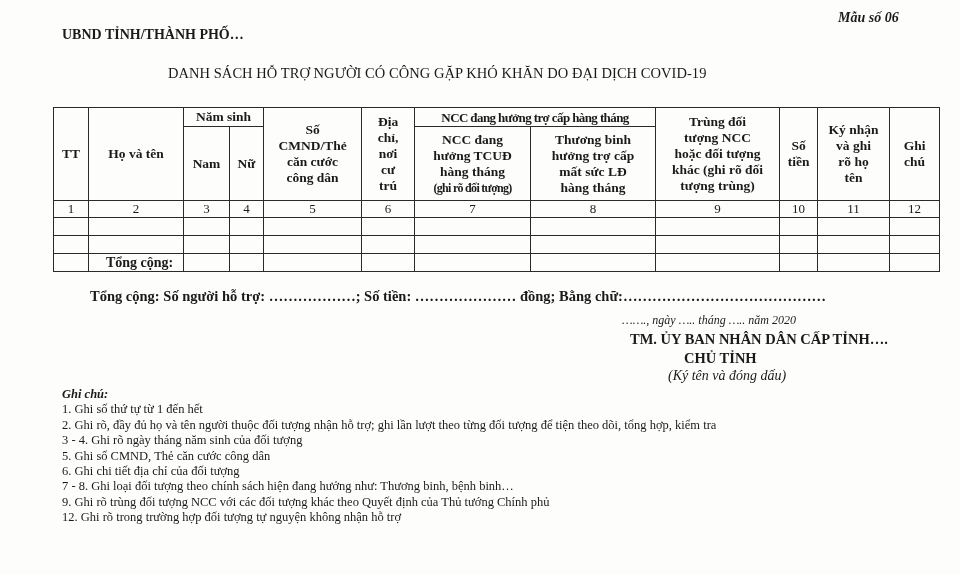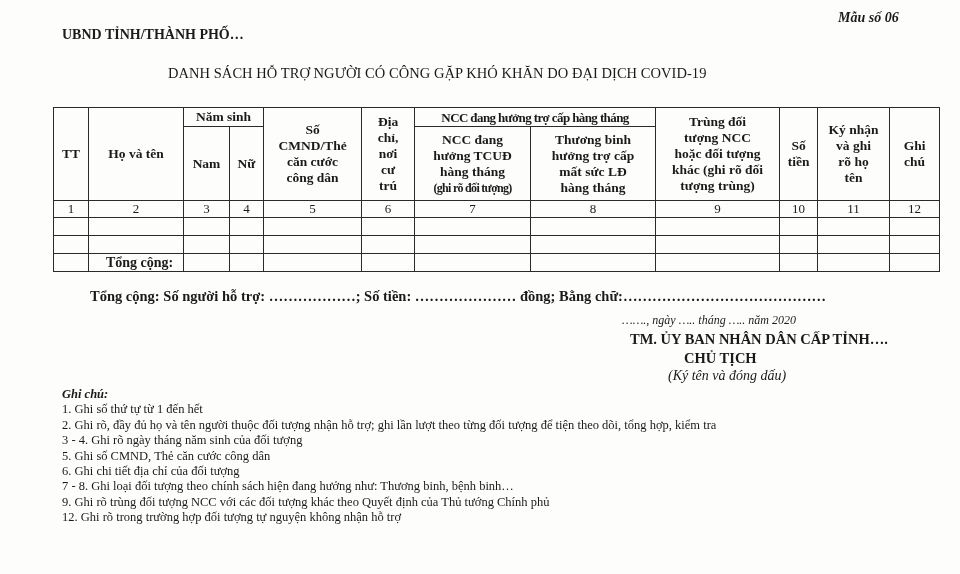--- a/index.html
+++ b/index.html
@@ -148,21 +148,21 @@
         <td></td>
         <td></td>
   </tr>
 </tbody>
   </table>
 
 <div id="totals-line" class="abs">Tổng cộng: Số người hỗ trợ: ………………; Số tiền: ………………… đồng; Bằng chữ:……………………………………</div>
 
 <div id="date-line" class="abs">……., ngày ….. tháng ….. năm 2020</div>
 <div id="committee" class="abs">TM. ỦY BAN NHÂN DÂN CẤP TỈNH….</div>
-<div id="chair" class="abs">CHỦ TỊCH</div>
+<div id="chair" class="abs">CHỦ TỈNH</div>
 <div id="sign-note" class="abs">(Ký tên và đóng dấu)</div>
 
 <div id="notes" class="abs">
   <div class="note-title">Ghi chú:</div>
   <div>1. Ghi số thứ tự từ 1 đến hết</div>
   <div>2. Ghi rõ, đầy đủ họ và tên người thuộc đối tượng nhận hỗ trợ; ghi lần lượt theo từng đối tượng để tiện theo dõi, tổng hợp, kiểm tra</div>
   <div>3 - 4. Ghi rõ ngày tháng năm sinh của đối tượng</div>
   <div>5. Ghi số CMND, Thẻ căn cước công dân</div>
   <div>6. Ghi chi tiết địa chỉ của đối tượng</div>
   <div>7 - 8. Ghi loại đối tượng theo chính sách hiện đang hưởng như: Thương binh, bệnh binh…</div>

